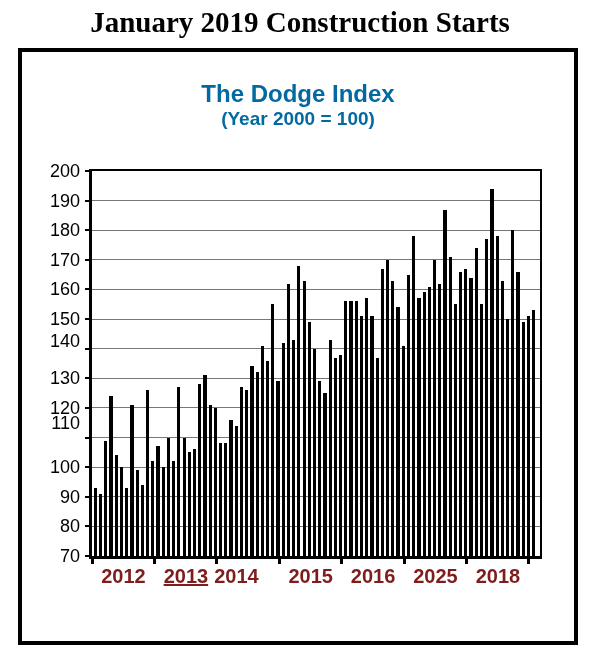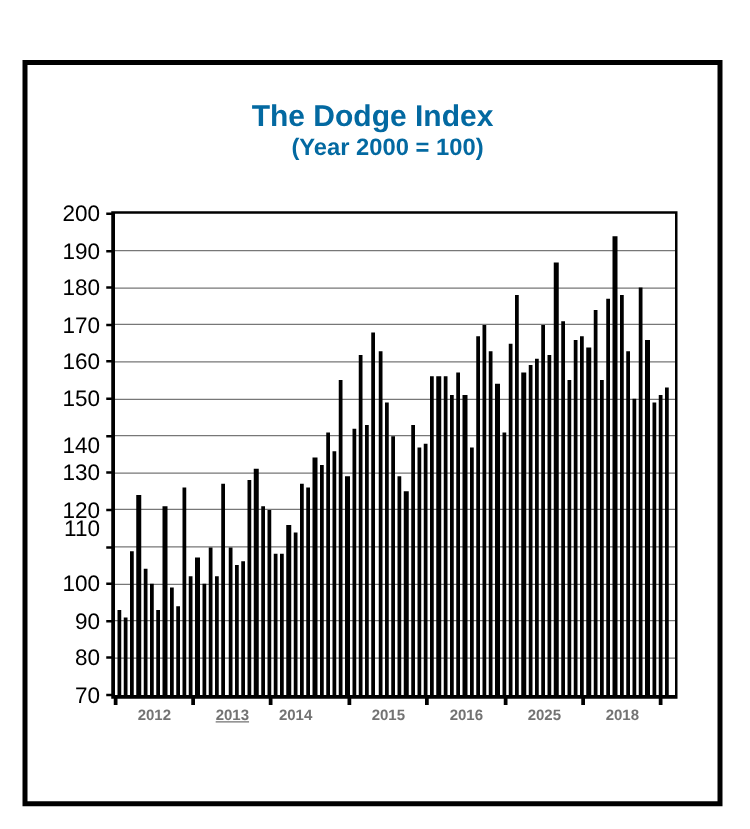--- a/index.html
+++ b/index.html
@@ -5,39 +5,40 @@
   html,body{margin:0;padding:0;background:#ffffff;}
   #stage{position:relative;width:600px;height:663px;background:#ffffff;overflow:hidden;
          font-family:"Liberation Sans",sans-serif;}
   #page-title{position:absolute;top:6px;left:0;width:600px;text-align:center;
               font-family:"Liberation Serif",serif;font-weight:bold;font-size:29px;color:#000;}
   #chart-frame{position:absolute;left:18px;top:48px;width:552px;height:589px;
                border:4px solid #000;background:#fff;}
   .ct{width:100%;text-align:center;font-weight:bold;color:#0369a1;line-height:1.15;}
   #chart-title-1{margin-top:28px;font-size:24px;}
   #chart-title-2{font-size:19px;}
-  #chart-title-3{font-size:19px;padding-left:12px;}
+  #chart-title-3{font-size:19px;}
   #plot{position:absolute;left:67px;top:117px;width:448px;height:385px;
         border-left:3px solid #000;border-bottom:3px solid #000;
         border-top:2px solid #000;border-right:2px solid #000;box-sizing:content-box;}
   .gridline{position:absolute;left:0;width:448px;height:1px;background:#777;}
   .ylabel{position:absolute;width:40px;text-align:right;font-size:18px;color:#000;}
   .ytick{position:absolute;width:5px;height:2px;background:#000;}
   .bar{position:absolute;bottom:0;background:#000;}
   .yeartick{position:absolute;width:3px;height:8px;background:#000;top:385px;}
   .yearlabel{position:absolute;top:394px;width:63px;text-align:center;
-             font-weight:bold;font-size:12px;color:#737373;}
+             font-weight:bold;font-size:20px;color:#7f1d1d;}
   #source-line{position:absolute;right:42px;bottom:26px;font-weight:bold;font-size:17px;
                color:#000;white-space:nowrap;}
   #source-line .gap{display:inline-block;width:10px;}
 </style>
 </head>
 <body>
 
 <div id="stage">
+  <div id="page-title">January 2019 Construction Starts</div>
 
   <div id="chart-frame">
     <div class="ct" id="chart-title-1">The Dodge Index</div>
     <div class="ct" id="chart-title-3">(Year 2000 = 100)</div>
 
     <div id="plot">
         <div class="ytick" style="left: -7px; top: -1px;"></div>
         <div class="ylabel" style="left: -52px; top: -10px; text-align: right;">200</div>
         <div class="gridline" style="top: 29.1154px; background: rgb(119, 119, 119);"></div>
         <div class="ytick" style="left: -7px; top: 28.6154px;"></div>
@@ -49,21 +50,21 @@
         <div class="ytick" style="left: -7px; top: 87.8462px;"></div>
         <div class="ylabel" style="left: -52px; top: 78.8462px;">170</div>
         <div class="gridline" style="top: 117.962px; background: rgb(119, 119, 119);"></div>
         <div class="ytick" style="left: -7px; top: 117.462px;"></div>
         <div class="ylabel" style="left: -52px; top: 108.462px;">160</div>
         <div class="gridline" style="top: 147.577px; background: rgb(119, 119, 119);"></div>
         <div class="ytick" style="left: -7px; top: 147.077px;"></div>
         <div class="ylabel" style="left: -52px; top: 138.077px;">150</div>
         <div class="gridline" style="top: 177.192px; background: rgb(119, 119, 119);"></div>
         <div class="ytick" style="left: -7px; top: 176.692px;"></div>
-        <div class="ylabel" style="left: -52px; top: 175px; text-align: right;">140</div>
+        <div class="ylabel" style="left: -52px; top: 160px; text-align: right;">140</div>
         <div class="gridline" style="top: 206.808px; background: rgb(119, 119, 119);"></div>
         <div class="ytick" style="left: -7px; top: 206.308px;"></div>
         <div class="ylabel" style="left: -52px; top: 197.308px;">130</div>
         <div class="gridline" style="top: 236.423px; background: rgb(119, 119, 119);"></div>
         <div class="ytick" style="left: -7px; top: 235.923px;"></div>
         <div class="ylabel" style="left: -52px; top: 226.923px;">120</div>
         <div class="gridline" style="top: 266.038px; background: rgb(119, 119, 119);"></div>
         <div class="ytick" style="left: -7px; top: 265.538px;"></div>
         <div class="ylabel" style="left: -52px; top: 242px;">110</div>
         <div class="gridline" style="top: 295.654px; background: rgb(119, 119, 119);"></div>

